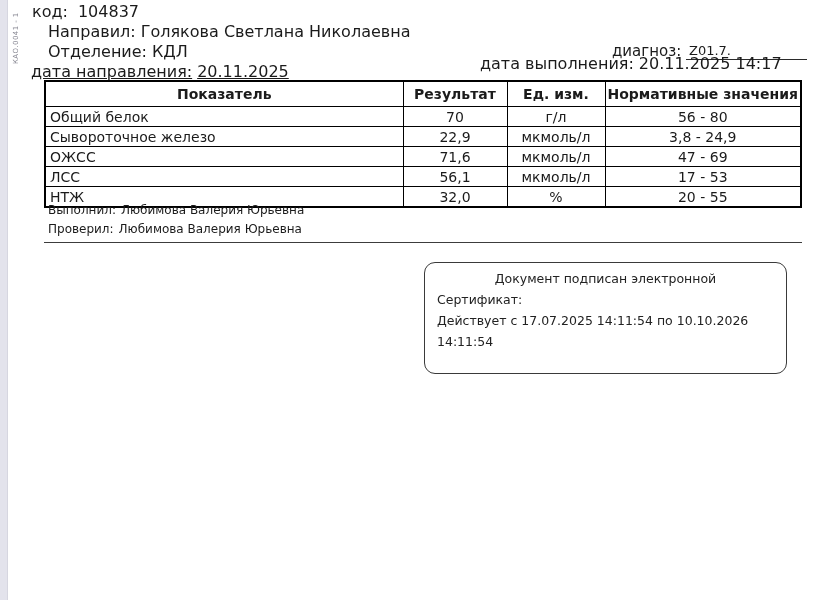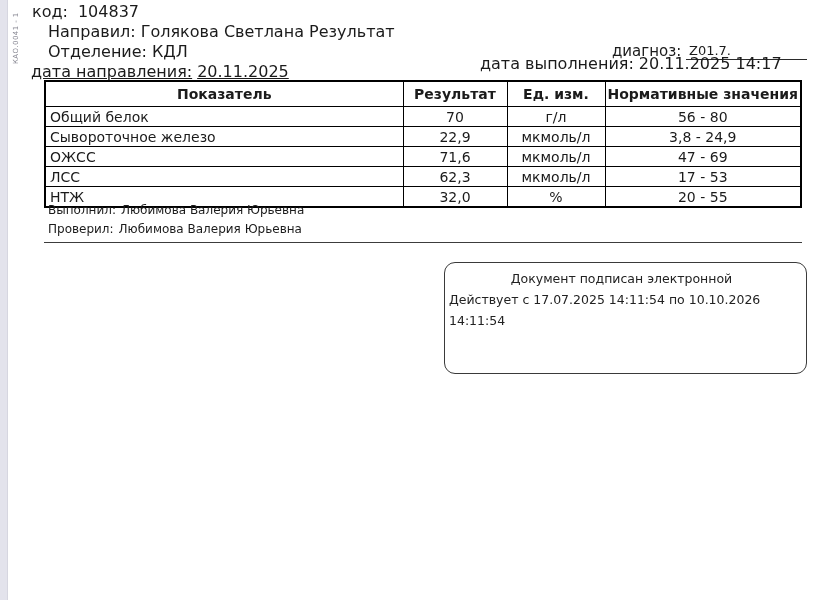--- a/index.html
+++ b/index.html
@@ -38,39 +38,39 @@
   table.results th{font-weight:bold;text-align:center;height:22px;padding:1px 2px;}
   table.results td{height:17px;padding:1px 4px;text-align:center;}
   table.results td.ind{text-align:left;}
   col.c1{width:358px;} col.c2{width:104px;} col.c3{width:98px;} col.c4{width:196px;}
   .sign-line{position:absolute;font-size:12px;white-space:nowrap;}
   .rule{
     position:absolute;left:44px;top:242px;width:758px;height:0;
     border-top:1.5px solid #3c3c3c;
   }
   .stamp{
-    position:absolute;left:444px;top:262px;width:363px;height:112px;
+    position:absolute;left:424px;top:262px;width:363px;height:112px;
     box-sizing:border-box;border:1.6px solid #3a3a3a;border-radius:11px;
-    padding:5px 12px 0 4px;overflow:hidden;
+    padding:5px 12px 0 12px;overflow:hidden;
     font-size:12.5px;line-height:21px;color:#222;
   }
   .stamp .c{text-align:center;}
   .stamp .pre{white-space:pre;}
 </style>
 </head>
 <body>
 
 <div class="edge-strip"></div>
 <div class="side-label">КАО.0041 - 1</div>
 
 <div class="hline" style="left:32px;top:2px;">
   <span>код:</span><span class="val-wide">104837</span>
 </div>
 <div class="hline" style="left:48px;top:22px;">
-  <span>Направил:</span><span class="val">Голякова Светлана Результат</span>
+  <span>Направил:</span><span class="val">Голякова Светлана Николаевна</span>
 </div>
 <div class="hline" style="left:48px;top:42px;">
   <span>Отделение:</span><span class="val">КДЛ</span>
 </div>
 <div class="diag-line">
   <span>диагноз:</span>
   <span class="diag-underline">Z01.7.</span>
 </div>
 <div class="hline" style="left:31px;top:62px;text-decoration:underline;">
   <span>дата направления:</span><span class="val">20.11.2025</span>
@@ -108,21 +108,21 @@
       <td>3,8 - 24,9</td>
     </tr>
     <tr>
       <td class="ind">ОЖСС</td>
       <td>71,6</td>
       <td>мкмоль/л</td>
       <td>47 - 69</td>
     </tr>
     <tr>
       <td class="ind">ЛСС</td>
-      <td>62,3</td>
+      <td>56,1</td>
       <td>мкмоль/л</td>
       <td>17 - 53</td>
     </tr>
     <tr>
       <td class="ind">НТЖ</td>
       <td>32,0</td>
       <td>%</td>
       <td>20 - 55</td>
     </tr>
   </tbody>
@@ -132,15 +132,16 @@
   <span>Выполнил:</span><span class="val">Любимова Валерия Юрьевна</span>
 </div>
 <div class="sign-line" style="left:48px;top:222px;">
   <span>Проверил:</span><span class="val">Любимова Валерия Юрьевна</span>
 </div>
 
 <div class="rule"></div>
 
 <div class="stamp">
   <div class="c">Документ подписан электронной</div>
+  <div>Сертификат:</div>
   <div>Действует с 17.07.2025 14:11:54 по 10.10.2026</div>
   <div>14:11:54</div>
 </div>
 
 </body></html>

